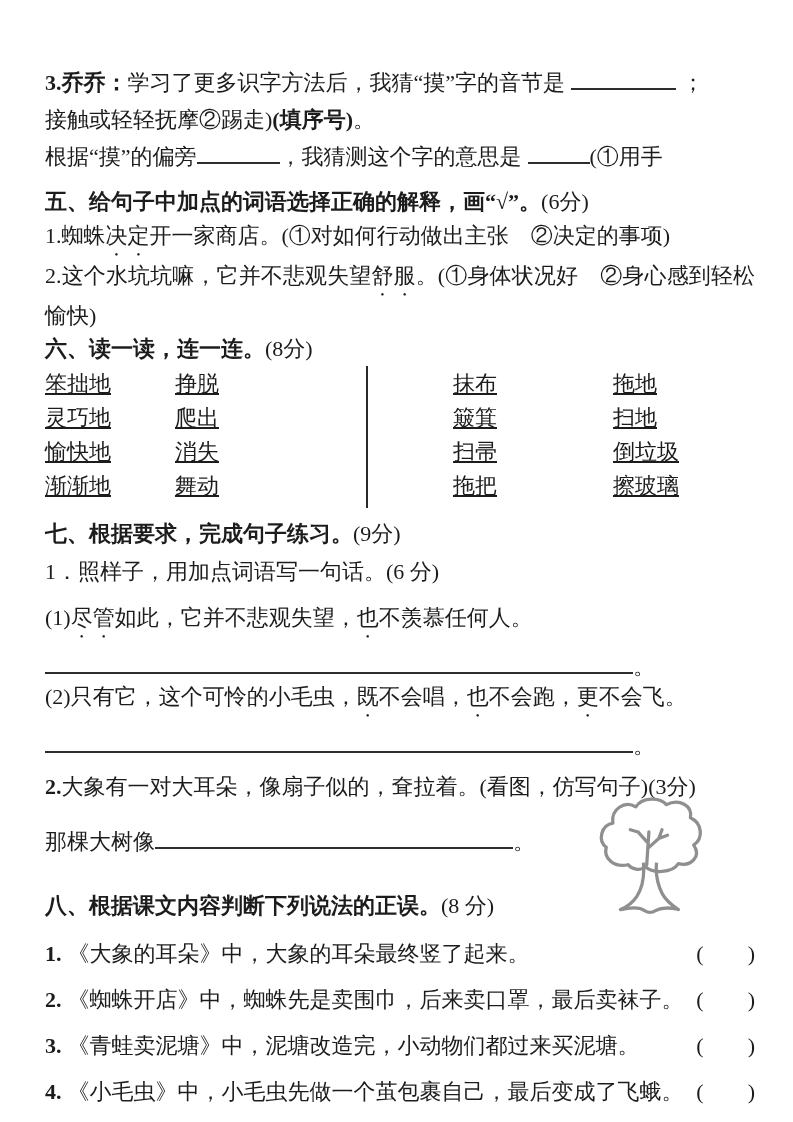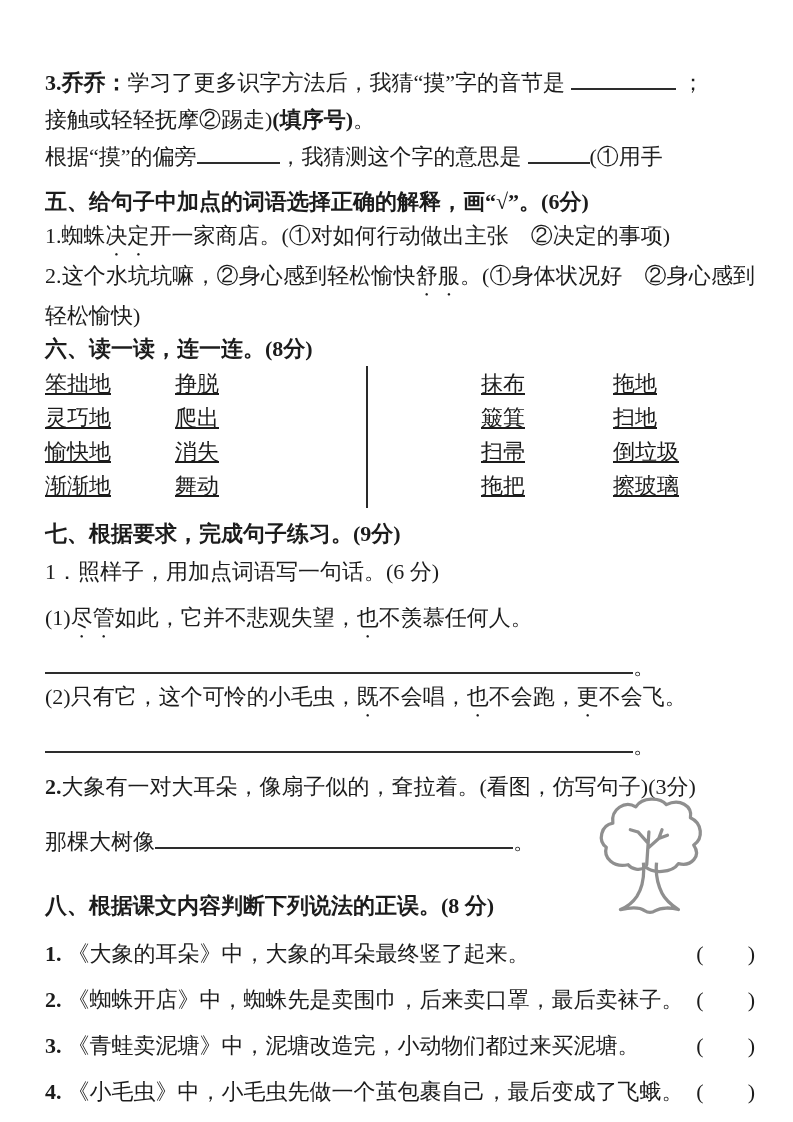--- a/index.html
+++ b/index.html
@@ -21,29 +21,29 @@
   .w360{width:358px;}
   
   .emph{
     -webkit-text-emphasis:filled dot #1c1c1c;
     -webkit-text-emphasis-position:under right;
     text-emphasis:filled dot #1c1c1c;
     text-emphasis-position:under right;
   }
   
   .hdr{font-weight:bold;line-height:34px;white-space:nowrap;}
-  .score{font-weight:bold;}
+  .score{font-weight:normal;}
   
   .s5item{line-height:34px;white-space:nowrap;}
   .s5wrap{line-height:32px;text-align:justify;}
   
   .match{display:grid;grid-template-columns:130px 191px 2px 245px auto;margin-top:1px;text-decoration:underline;}
   .mcol{line-height:34px;}
   .vdiv{width:2px;background:#2a2a2a;height:142px;margin-top:-1px;}
-  .pad3{padding-left:113px;}
+  .pad3{padding-left:85px;}
   
   .s7h{margin-top:9px;}
   .s7sub{margin-top:6px;line-height:30px;white-space:nowrap;}
   .s7ex{margin-top:16px;line-height:30px;white-space:nowrap;}
   .ansline{margin-top:12px;line-height:26px;white-space:nowrap;}
   .rel{position:relative;margin-top:12px;}
   .s7item2{line-height:32px;white-space:nowrap;}
   .fill{margin-top:22px;line-height:34px;white-space:nowrap;}
   .tree{position:absolute;top:26px;right:50px;width:110px;height:118px;}
   
@@ -71,21 +71,21 @@
   </div>
 
   <div style="margin-top:10px;">
     <div class="hdr">
       <span>五、给句子中加点的词语选择正确的解释，画“√”。</span><span class="score">(6分)</span>
     </div>
     <div class="s5item">
       <span>1.</span><span>蜘蛛</span><span class="emph">决定</span><span>开一家商店。(①对如何行动做出主张　②决定的事项)</span>
     </div>
     <div class="s5wrap">
-      <span>2.</span><span>这个水坑坑嘛，②身心感到轻松愉快</span><span class="emph">舒服</span><span>。(①身体状况好　②身心感到轻松愉快)</span>
+      <span>2.</span><span>这个水坑坑嘛，它并不悲观失望</span><span class="emph">舒服</span><span>。(①身体状况好　②身心感到轻松愉快)</span>
     </div>
   </div>
 
   <div>
     <div class="hdr">
       <span>六、读一读，连一连。</span><span class="score">(8分)</span>
     </div>
     <div class="match">
       <div class="mcol">
         <div>笨拙地</div>

